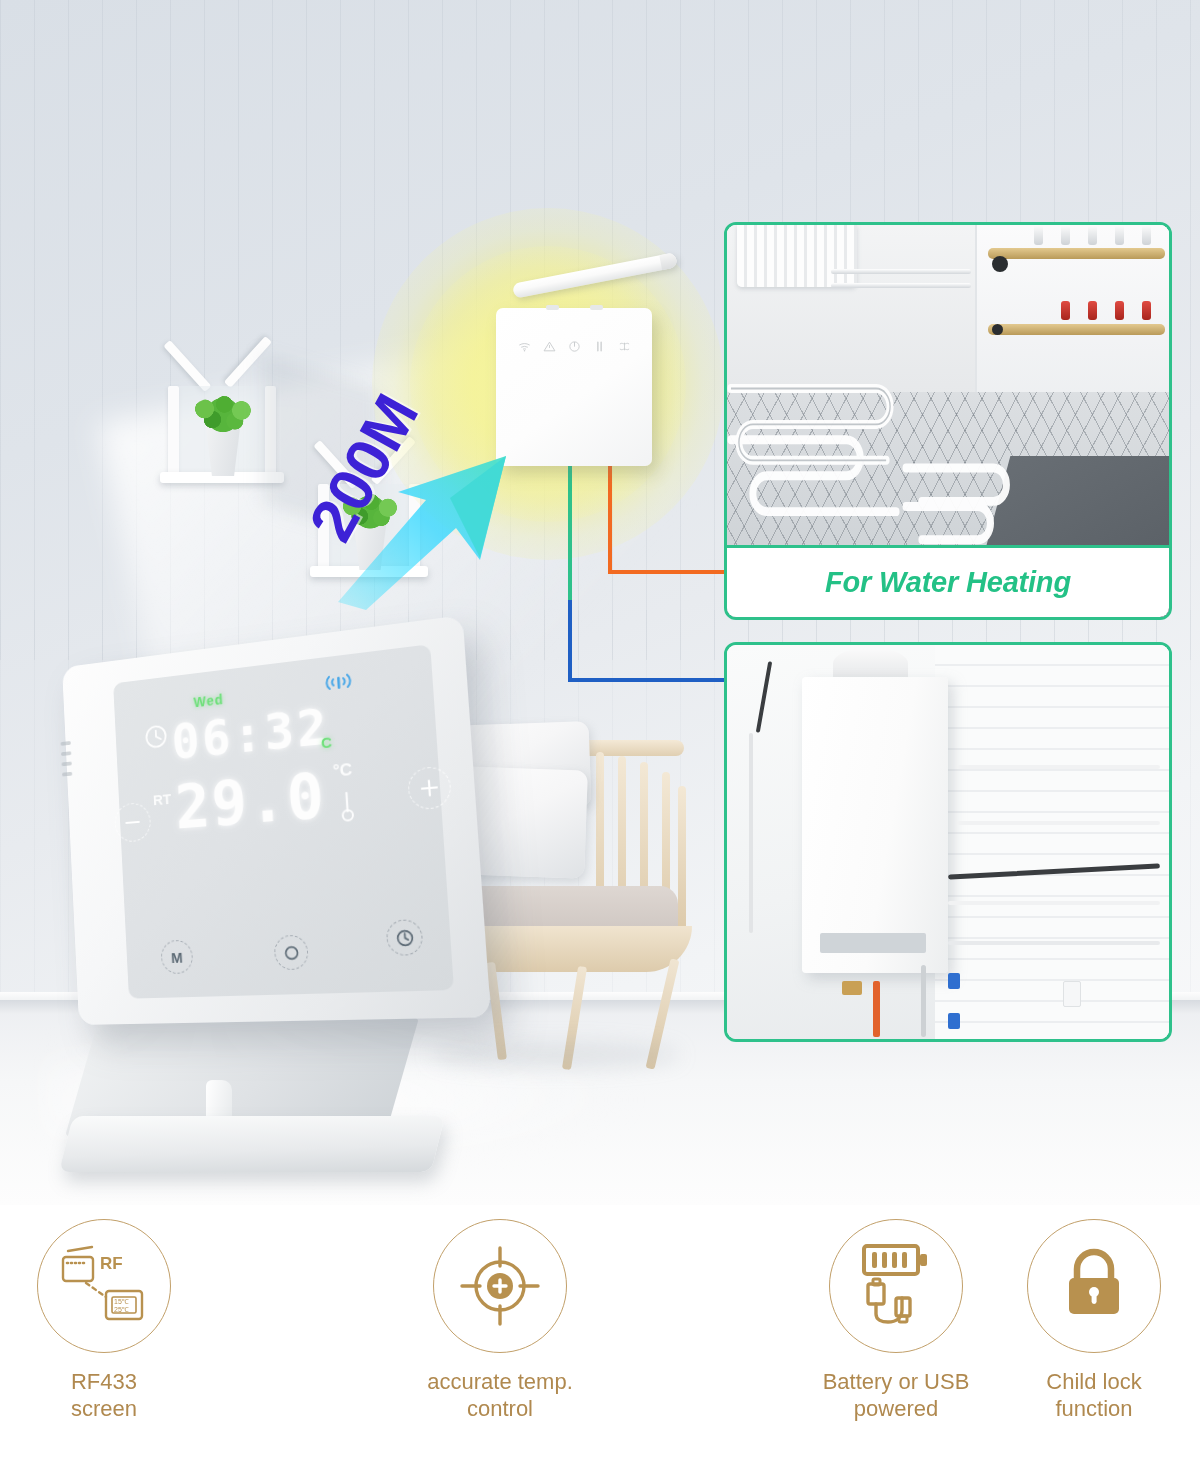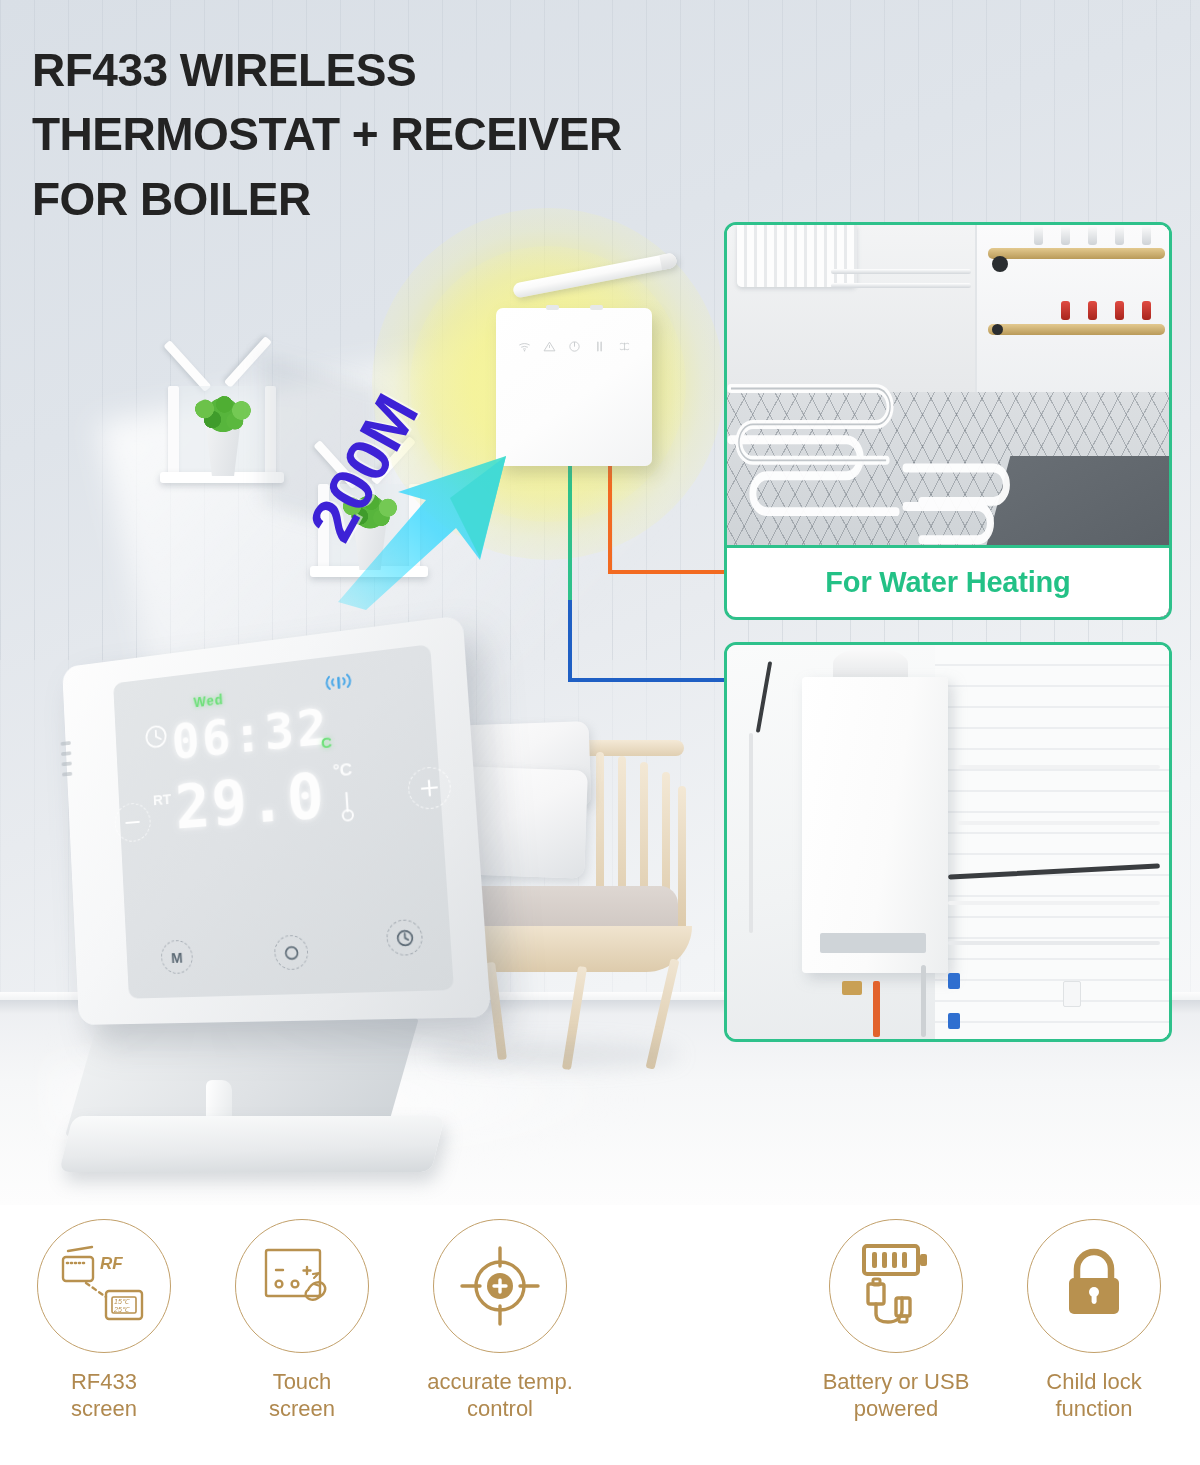--- a/index.html
+++ b/index.html
@@ -357,42 +357,39 @@
     position:absolute; left:0; top:1205px; width:1200px; height:260px;
     background:#ffffff;
   }
   .feat{
     position:absolute; top:14px; width:200px;
     display:flex; flex-direction:column; align-items:center;
   }
   .feat .circ{
     width:134px; height:134px; border-radius:50%;
     border:1.6px solid #c2a06a;
-    display:flex; align-items:center; justify-content:center;font-style:italic;
+    display:flex; align-items:center; justify-content:center;
   }
   .feat .lab{
     margin-top:16px; text-align:center; color:#b0894f;
     font-size:22px; line-height:1.22; white-space:pre-line;
   }
 </style>
 </head>
 <body>
 
 <div id="hero">
 
   <div class="wall-lines"></div>
   <div class="wall-lines lower"></div>
   <div class="sun-patch"></div>
   <div class="skirting"></div>
   <div class="floor"></div>
   <div class="sun-floor"></div>
 
-  <h1 id="headline">RF433 WIRELESS
-THERMOSTAT + RECEIVER
-FOR BOILER</h1>
 
   <div class="shelf" style="left:168px;top:340px;width:108px;height:160px;">
     <div class="house">
       <div class="roofL" style="left:2px;top:0;width:62px;height:9px;transform:rotate(48deg);transform-origin:left top;"></div>
       <div class="roofR" style="left:104px;top:2px;width:62px;height:9px;transform:rotate(132deg);transform-origin:left top;"></div>
       <div class="wallL" style="left:0px;top:46px;height:90px;"></div>
       <div class="wallR" style="left:97px;top:46px;height:90px;"></div>
       <div class="inner" style="left:11px;top:46px;width:86px;height:88px;"></div>
       <div class="base" style="left:-8px;top:132px;width:124px;height:11px;"></div>
       <div class="pot" style="left:32px;top:84px;width:46px;height:52px;"></div>
@@ -545,21 +542,21 @@
       </div>
       <div class="touchkey" style="left:328px;top:286px;">
         <svg width="19" height="19" viewBox="0 0 22 22">
           <circle cx="11" cy="11" r="8" fill="none" stroke="#5d6b76" stroke-width="1.9"></circle>
           <path d="M11 6v5l3.4 2" fill="none" stroke="#5d6b76" stroke-width="1.9" stroke-linecap="round"></path>
         </svg>
       </div>
     </div>
   </div>
 
-  <div class="panel" id="p1" style="left:724px;top:222px;width:448px;height:398px;">
+  <div class="panel" id="p1" style="left:724px;top:222px;width:448px;height:398px;font-style:italic;">
     <div class="photo" style="height:398px;">
       <div class="ufwall"></div>
       <div class="radiator"></div>
       <div class="pipeH" style="left:104px;top:44px;width:140px;"></div>
       <div class="pipeH" style="left:104px;top:58px;width:140px;"></div>
       <div class="manifold">
         <div class="mfbar" style="left:6%;top:12%;width:92%;"></div>
         <div class="mfbar" style="left:6%;top:52%;width:92%;"></div>
         <div class="mfknob" style="left:30%;top:0%;"></div>
         <div class="mfknob" style="left:44%;top:0%;"></div>
@@ -629,36 +626,20 @@
         </g>
         <text x="44" y="26" font-family="Liberation Sans, sans-serif" font-size="17" font-weight="bold" fill="#b8914f">RF</text>
         <text x="58" y="61" font-family="Liberation Sans, sans-serif" font-size="7" fill="#b8914f">15℃</text>
         <text x="58" y="69" font-family="Liberation Sans, sans-serif" font-size="7" fill="#b8914f">25℃</text>
       </svg>
     </div>
     <div class="lab">RF433
 screen</div>
   </div>
 
-  <div class="feat" style="left:202px;">
-    <div class="circ">
-      <svg width="92" height="84" viewBox="0 0 92 84">
-        <g fill="none" stroke="#b8914f" stroke-width="2.4" stroke-linecap="round">
-          <rect x="10" y="6" width="54" height="46" rx="2"></rect>
-          <path d="M20 26h7M51 23v7M47.5 26.5h7"></path>
-          <circle cx="23" cy="40" r="3.4"></circle>
-          <circle cx="39" cy="40" r="3.4"></circle>
-          <path d="M58 34l5-5M57 30l6-1M58 40l6 2" stroke-width="2"></path>
-          <path d="M52 46c4-8 12-10 16-5 3 4 0 9-3 11l-3 2c-4 3-10 2-12-2-1-2 0-5 2-6z"></path>
-        </g>
-      </svg>
-    </div>
-    <div class="lab">Touch
-screen</div>
-  </div>
 
   <div class="feat" style="left:400px;">
     <div class="circ">
       <svg width="86" height="86" viewBox="0 0 86 86">
         <circle cx="43" cy="43" r="24" fill="none" stroke="#b8914f" stroke-width="3.4"></circle>
         <circle cx="43" cy="43" r="13" fill="#b8914f"></circle>
         <path d="M43 43h0" stroke="#fff"></path>
         <path d="M43 37v12M37 43h12" stroke="#ffffff" stroke-width="3.4" stroke-linecap="round"></path>
         <path d="M43 5v18M43 63v18M5 43h18M63 43h18" stroke="#b8914f" stroke-width="3.4" stroke-linecap="round"></path>
       </svg>

